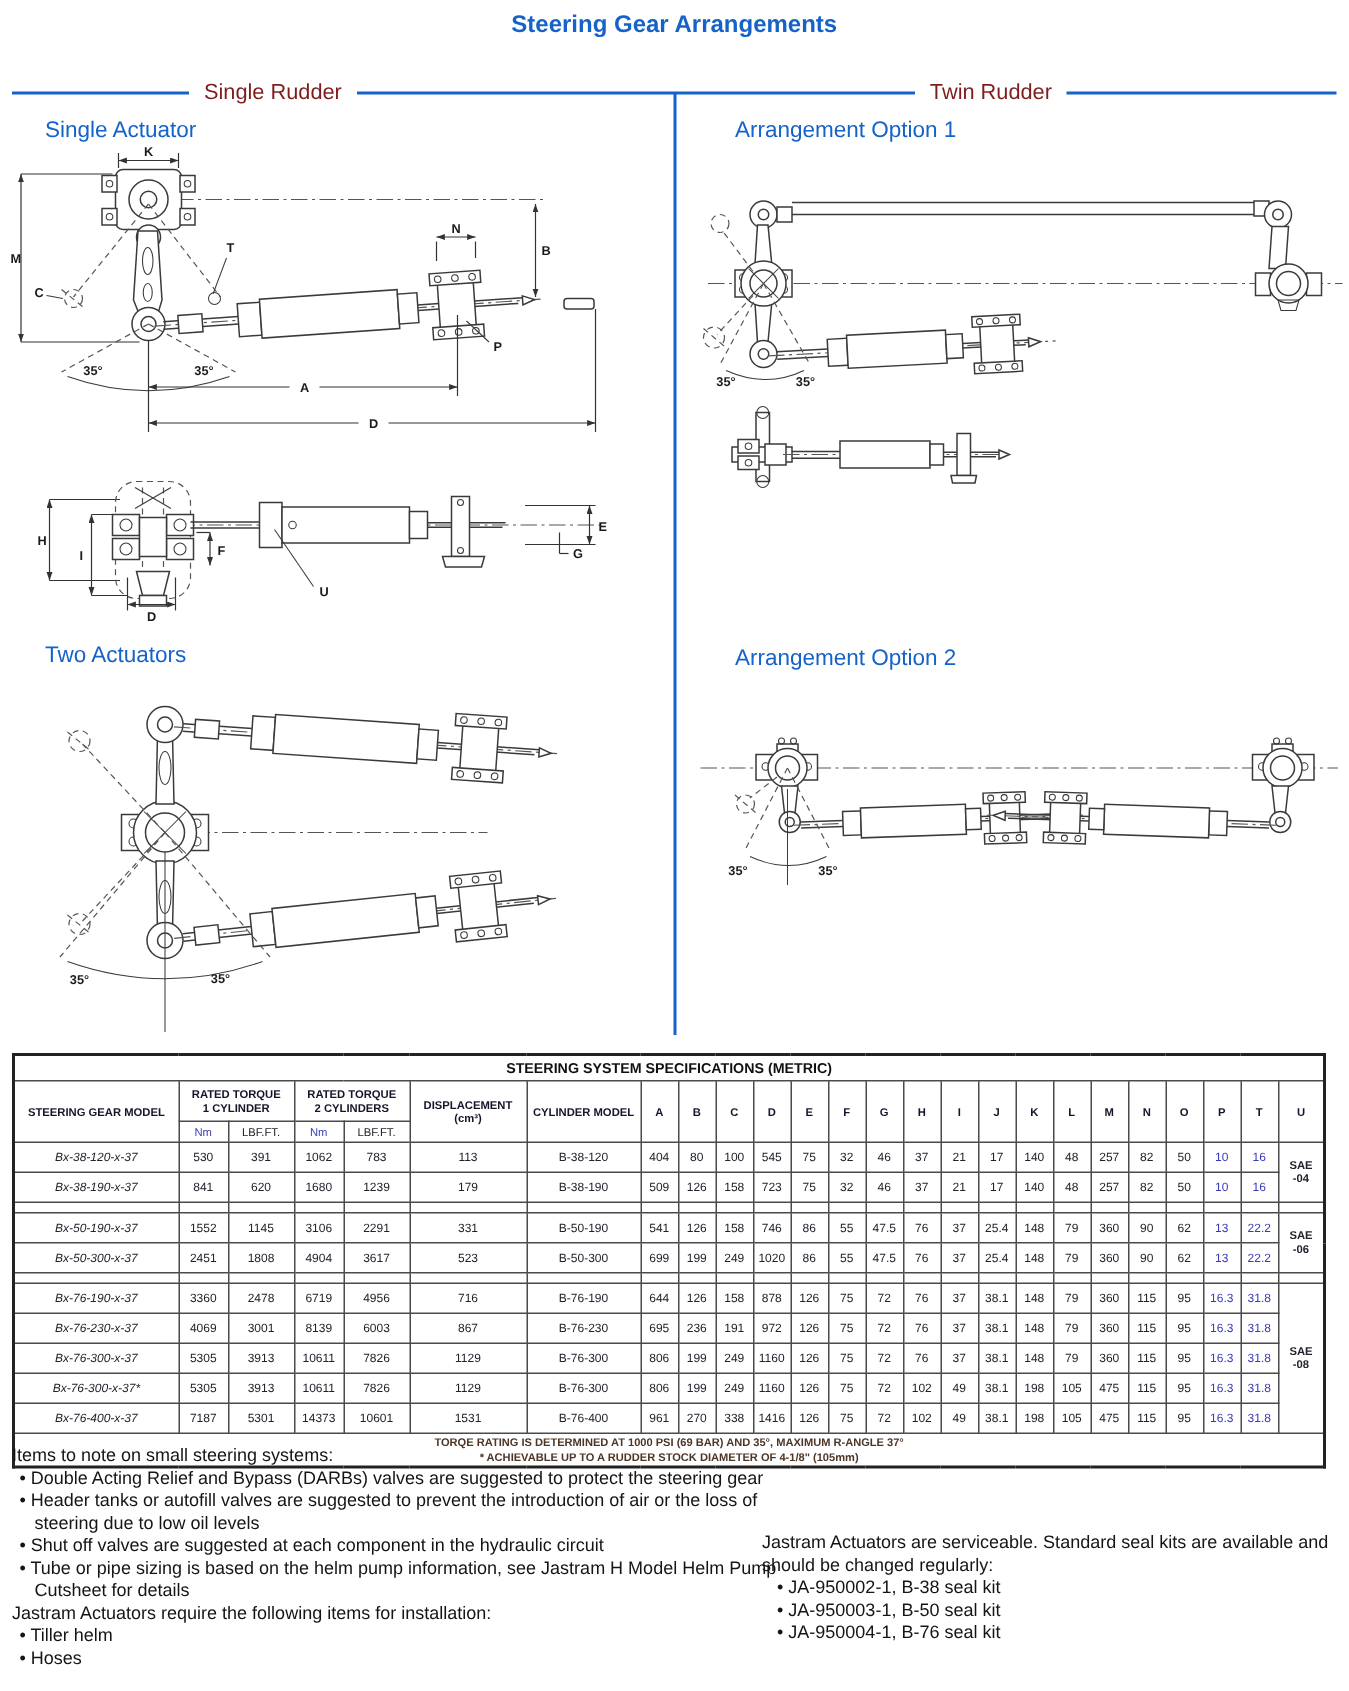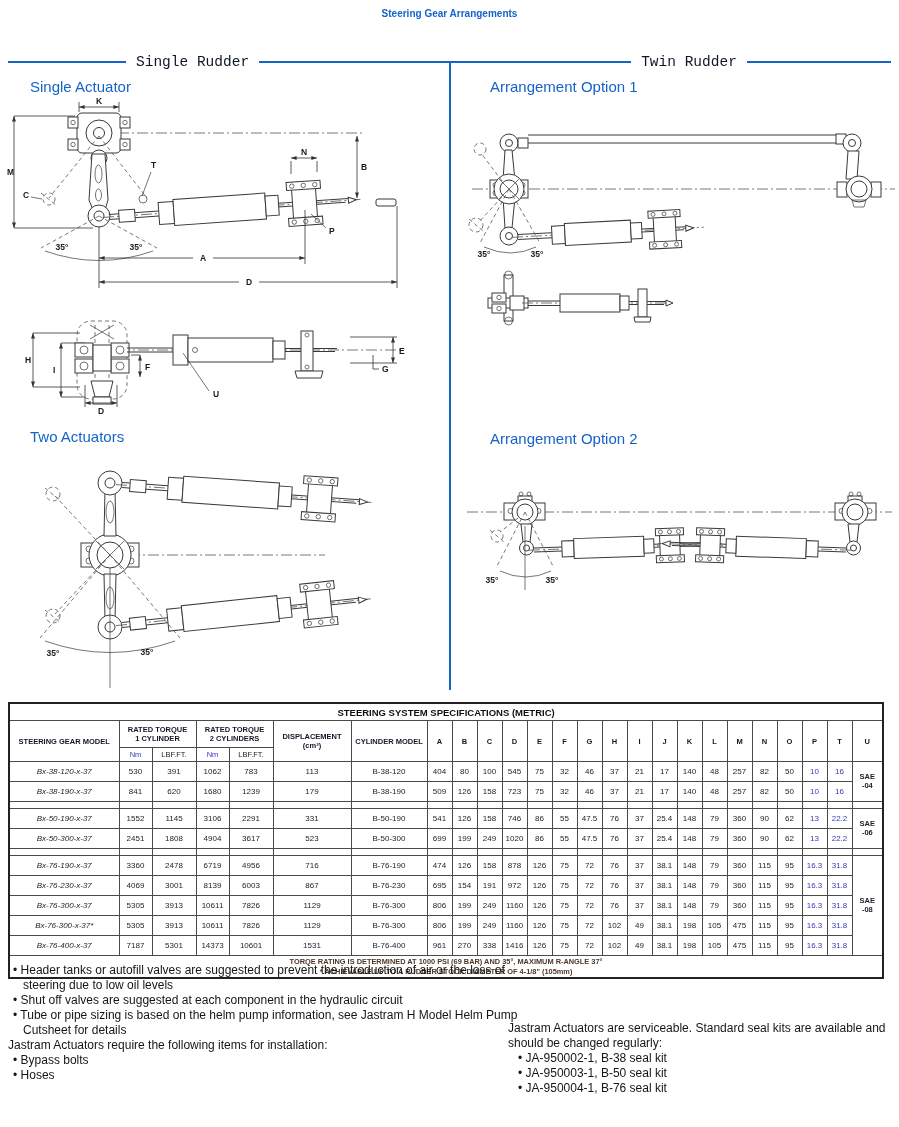--- a/index.html
+++ b/index.html
@@ -1,24 +1,24 @@
 <!DOCTYPE html>
 <html><head>
 <meta charset="utf-8">
 <style>
   html,body{margin:0;padding:0;background:#fff;}
   #page{position:relative;width:899px;height:1127px;background:#fff;overflow:hidden;
         font-family:"Liberation Sans","DejaVu Sans",sans-serif;}
   #page-title{position:absolute;top:8px;left:0;width:100%;text-align:center;
-              font-size:10px;font-weight:bold;color:#1563c8;}
+              font-size:16px;font-weight:bold;color:#1563c8;}
   
   #section-band{position:absolute;top:54px;left:8px;width:883px;display:flex;align-items:center;}
   .hline{border-top:2px solid #1563c8;height:0;}
   .l1{width:118px;} .l2{width:372px;} .l3{flex:1;}
-  .sec-label{font-size:14.5px;color:#0f172a;padding:0 10px;white-space:nowrap;font-family:Liberation Mono, monospace;}
+  .sec-label{font-size:14.5px;color:#7f1d1d;padding:0 10px;white-space:nowrap;}
   #v-divider{position:absolute;left:449px;top:62px;width:0;height:628px;border-left:2px solid #1563c8;}
   .sub-heading{position:absolute;font-size:15px;color:#1563c8;white-space:nowrap;}
   #h-single-actuator{top:78px;left:30px;}
   #h-two-actuators{top:428px;left:30px;}
   #h-opt1{top:78px;left:490px;}
   #h-opt2{top:430px;left:490px;}
   
   svg{position:absolute;overflow:visible;}
   #dg1{top:98px;left:5px;}
   #dg2{top:315px;left:5px;}
@@ -720,21 +720,21 @@
             <td></td>
           </tr>
           <tr class="data">
             <td class="model">Bx-76-190-x-37</td>
             <td>3360</td>
             <td>2478</td>
             <td>6719</td>
             <td>4956</td>
             <td>716</td>
             <td>B-76-190</td>
-            <td>474</td>
+            <td>644</td>
             <td>126</td>
             <td>158</td>
             <td>878</td>
             <td>126</td>
             <td>75</td>
             <td>72</td>
             <td>76</td>
             <td>37</td>
             <td>38.1</td>
             <td>148</td>
@@ -749,21 +749,21 @@
           </tr>
           <tr class="data">
             <td class="model">Bx-76-230-x-37</td>
             <td>4069</td>
             <td>3001</td>
             <td>8139</td>
             <td>6003</td>
             <td>867</td>
             <td>B-76-230</td>
             <td>695</td>
-            <td>154</td>
+            <td>236</td>
             <td>191</td>
             <td>972</td>
             <td>126</td>
             <td>75</td>
             <td>72</td>
             <td>76</td>
             <td>37</td>
             <td>38.1</td>
             <td>148</td>
             <td>79</td>
@@ -857,25 +857,27 @@
           <td colspan="25">
             <div>TORQE RATING IS DETERMINED AT 1000 PSI (69 BAR) AND 35°, MAXIMUM  R-ANGLE 37°</div>
             <div>* ACHIEVABLE UP TO A RUDDER STOCK DIAMETER OF 4-1/8" (105mm)</div>
           </td>
         </tr>
       </tfoot>
     </table>
   </div>
 
   <div id="notes-left">
+    <div>Items to note on small steering systems:</div>
+    <div class="bullet">Double Acting Relief and Bypass (DARBs) valves are suggested to protect the steering gear</div>
     <div class="bullet">Header tanks or autofill valves are suggested to prevent the introduction of air or the loss of steering due to low oil levels</div>
     <div class="bullet">Shut off valves are suggested at each component in the hydraulic circuit</div>
     <div class="bullet">Tube or pipe sizing is based on the helm pump information, see Jastram H Model Helm Pump Cutsheet for details</div>
     <div>Jastram Actuators require the following items for installation:</div>
-    <div class="bullet">Bypass bolts</div>
+    <div class="bullet">Tiller helm</div>
     <div class="bullet">Hoses</div>
   </div>
 
   <div id="notes-right">
     <div>Jastram Actuators are serviceable.  Standard seal kits are available and should be changed regularly:</div>
     <div class="bullet">JA-950002-1, B-38 seal kit</div>
     <div class="bullet">JA-950003-1, B-50 seal kit</div>
     <div class="bullet">JA-950004-1, B-76 seal kit</div>
   </div>
 

